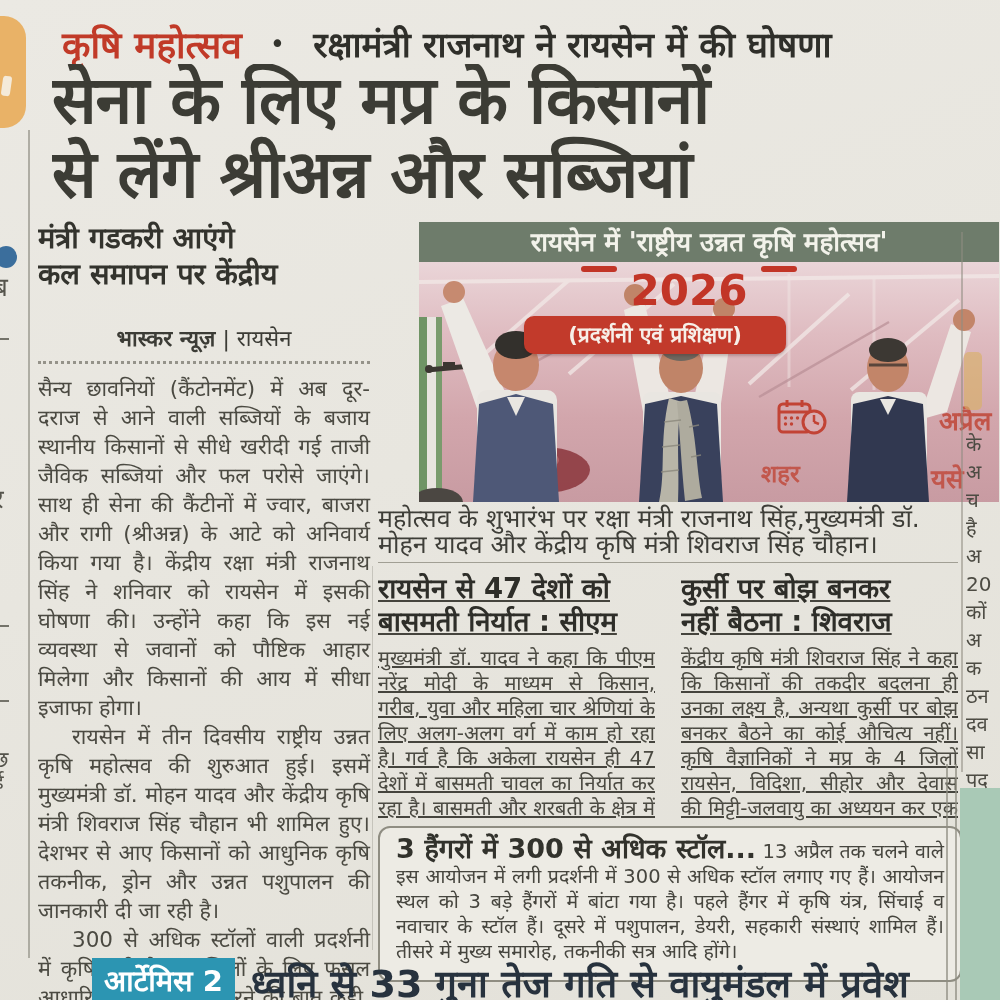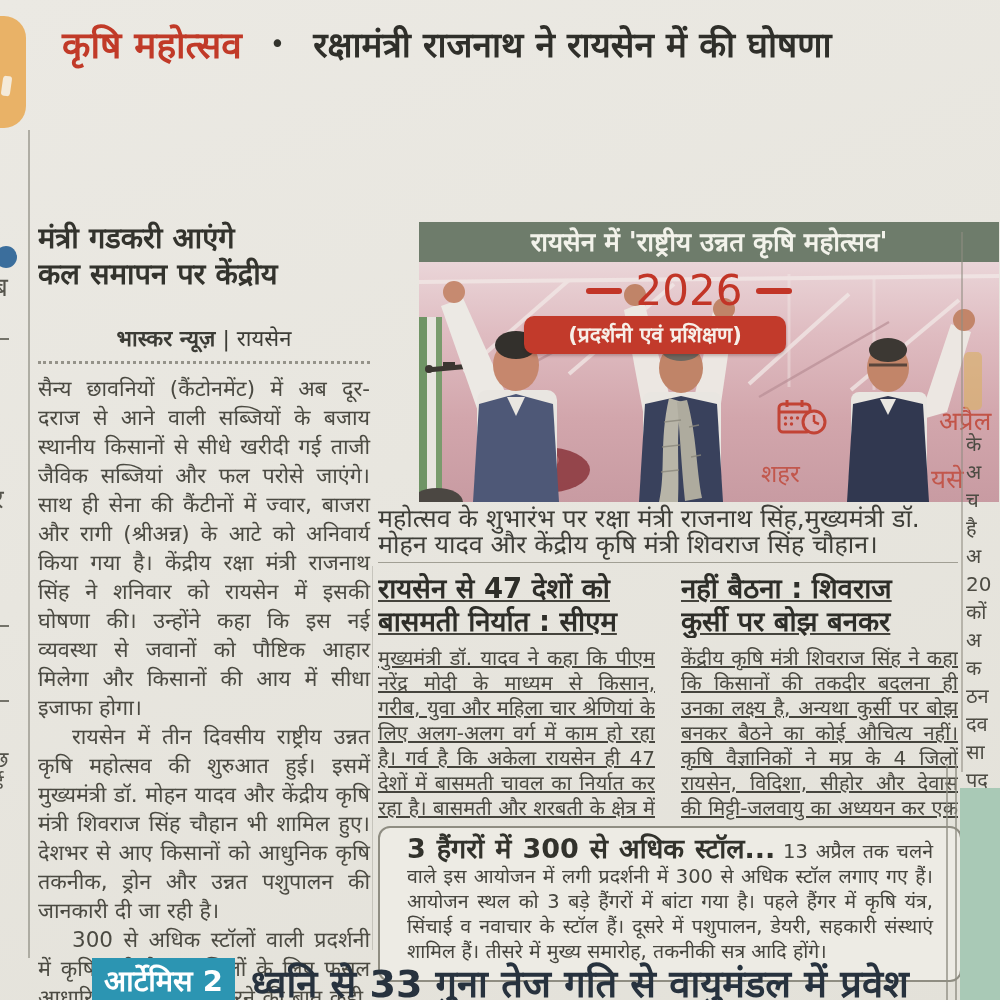--- a/index.html
+++ b/index.html
@@ -23,41 +23,41 @@
   .byline b { font-weight:bold; }
   .dotrule { margin-top:9px; border-top:3px dotted #95938a; height:0; }
   .bodytext { margin-top:10px; font-size:21.5px; line-height:29px; text-align:justify; color:#4b4a42; }
   .bodytext p.indent { text-indent:34px; }
   
   .photo { position:absolute; left:378px; top:222px; width:580px;margin-left:41px; }
   .photo-band { background:#6e7c6b; color:#f2f2ea; font-weight:bold; font-size:26px; text-align:center;
                 height:40px; line-height:40px; white-space:nowrap; overflow:hidden; }
   .photo-body { position:relative; height:240px; overflow:hidden;
                 background:linear-gradient(#ead5d8 0%,#dfbcc1 30%,#d2a6ac 65%,#c89ba2 100%); }
-  .photo-year { position:absolute; left:120px; top:4px; width:300px; display:flex; align-items:center;
-                justify-content:center; gap:14px; color:#c23527; font-weight:normal; font-size:42px; }
+  .photo-year { position:absolute; left:120px; top:4px; width:300px; display:flex; 
+                justify-content:center; gap:14px; color:#c23527; font-weight:bold; font-size:42px; }
   .year-dash { display:inline-block; width:36px; height:6px; background:#c23527; border-radius:3px; }
   .photo-banner { position:absolute; left:105px; top:54px; width:262px; height:38px; background:#c23a2b;
                   border-radius:10px; color:#f7efe8; font-weight:bold; font-size:21px; text-align:center;
                   line-height:38px; white-space:nowrap; overflow:hidden; box-shadow:0 2px 3px rgba(60,20,20,.25); }
-  .photo-frag { position:absolute; color:#c04637; font-weight:normal; white-space:nowrap; }
+  .photo-frag { position:absolute; color:#c04637; font-weight:bold; white-space:nowrap; }
   .frag-april { left:520px; top:140px; font-size:26px; opacity:.85; }
   .frag-shahar { left:342px; top:194px; font-size:24px; opacity:.8; }
   .frag-yase { left:512px; top:198px; font-size:26px; opacity:.8; }
   .cal-icon { position:absolute; left:358px; top:136px; }
   .caption { position:absolute; left:378px; top:506px; width:580px; font-size:25px; line-height:26px; color:#3e3e38; }
   .caption-rule { position:absolute; left:378px; top:562px; width:580px; border-top:1px solid #a19f94; }
   
   .subcols { position:absolute; left:378px; top:572px; width:580px; height:250px; display:flex; gap:26px; overflow:hidden;text-decoration:underline; }
   .subcol { width:277px; overflow:hidden; }
   .subhead2 { font-size:27.5px; font-weight:bold; line-height:33px; color:#2e2e29; white-space:nowrap; overflow:hidden; }
   .subbody { margin-top:8px; font-size:20px; line-height:25px; text-align:justify; color:#4b4a42; }
   
   .stallbox { position:absolute; left:378px; top:826px; width:584px; height:156px; border:2px solid #8f8d82;
-              border-radius:12px; background:#edebe4; padding:8px 27px; overflow:hidden; }
+              border-radius:12px; background:#edebe4; padding:8px 16px; overflow:hidden; }
   .box-text { font-size:19.5px; line-height:25px; text-align:justify; color:#46453e; }
   .box-lead { font-weight:bold; font-size:27px; color:#32322c; }
   
   .strip { position:absolute; left:92px; top:956px; width:876px; display:flex; align-items:center; gap:16px;
            white-space:nowrap; overflow:hidden; }
   .strip-badge { background:#2c95b2; color:#ffffff; font-weight:bold; font-size:29px; padding:2px 12px 7px; }
   .strip-head { font-size:38px; font-weight:bold; color:#27323e; }
   
   .orange-tab { position:absolute; left:0; top:16px; width:26px; height:112px; background:#e9b267; border-radius:0 22px 22px 0; }
   .orange-mark { position:absolute; left:2px; top:60px; width:9px; height:20px; background:#f4ead9; border-radius:3px; transform:rotate(8deg); }
@@ -96,20 +96,24 @@
   <div class="ldash" style="top:338px"></div>
   <div class="ldash" style="top:625px"></div>
   <div class="ldash" style="top:700px"></div>
 
   <div class="kicker">
     <span class="kicker-tag">कृषि महोत्सव</span>
     <span class="kicker-bullet">•</span>
     <span class="kicker-text">रक्षामंत्री राजनाथ ने रायसेन में की घोषणा</span>
   </div>
 
+  <div class="headline">
+    <div>सेना के लिए मप्र के किसानों</div>
+    <div>से लेंगे श्रीअन्न और सब्जियां</div>
+  </div>
 
   <div class="leftcol">
     <div class="subhead">
       <div>मंत्री गडकरी आएंगे</div>
       <div>कल समापन पर केंद्रीय</div>
     </div>
     <div class="byline">
       <b>भास्कर न्यूज़</b>
       <span>|</span>
       <span>रायसेन</span>
@@ -232,22 +236,22 @@
   <div class="subcols">
     <div class="subcol">
       <div class="subhead2">
         <div>रायसेन से 47 देशों को</div>
         <div>बासमती निर्यात : सीएम</div>
       </div>
       <div class="subbody">मुख्यमंत्री डॉ. यादव ने कहा कि पीएम नरेंद्र मोदी के माध्यम से किसान, गरीब, युवा और महिला चार श्रेणियां के लिए अलग-अलग वर्ग में काम हो रहा है। गर्व है कि अकेला रायसेन ही 47 देशों में बासमती चावल का निर्यात कर रहा है। बासमती और शरबती के क्षेत्र में कोई कमी नहीं है।</div>
     </div>
     <div class="subcol">
       <div class="subhead2">
+        <div>कुर्सी पर बोझ बनकर</div>
         <div>नहीं बैठना : शिवराज</div>
-        <div>कुर्सी पर बोझ बनकर</div>
       </div>
       <div class="subbody">केंद्रीय कृषि मंत्री शिवराज सिंह ने कहा कि किसानों की तकदीर बदलना ही उनका लक्ष्य है, अन्यथा कुर्सी पर बोझ बनकर बैठने का कोई औचित्य नहीं। कृषि वैज्ञानिकों ने मप्र के 4 जिलों रायसेन, विदिशा, सीहोर और देवास की मिट्टी-जलवायु का अध्ययन कर एक विशेष 'कृषि रोडमैप' तैयार किया है।</div>
     </div>
   </div>
 
   <div class="stallbox">
     <p class="box-text">
       <span class="box-lead">3 हैंगरों में 300 से अधिक स्टॉल...</span>
       <span>13 अप्रैल तक चलने वाले इस आयोजन में लगी प्रदर्शनी में 300 से अधिक स्टॉल लगाए गए हैं। आयोजन स्थल को 3 बड़े हैंगरों में बांटा गया है। पहले हैंगर में कृषि यंत्र, सिंचाई व नवाचार के स्टॉल हैं। दूसरे में पशुपालन, डेयरी, सहकारी संस्थाएं शामिल हैं। तीसरे में मुख्य समारोह, तकनीकी सत्र आदि होंगे।</span>
     </p>

